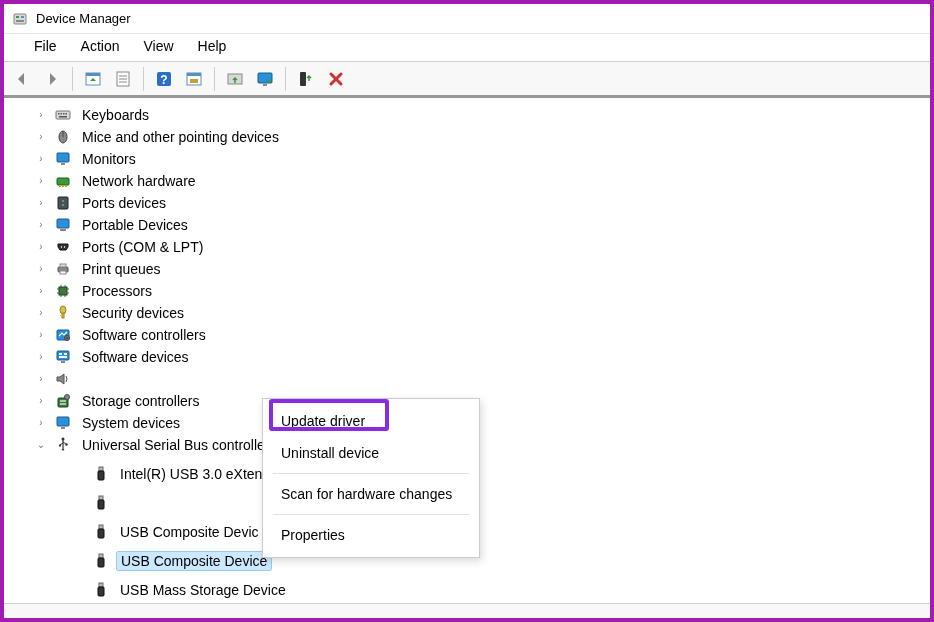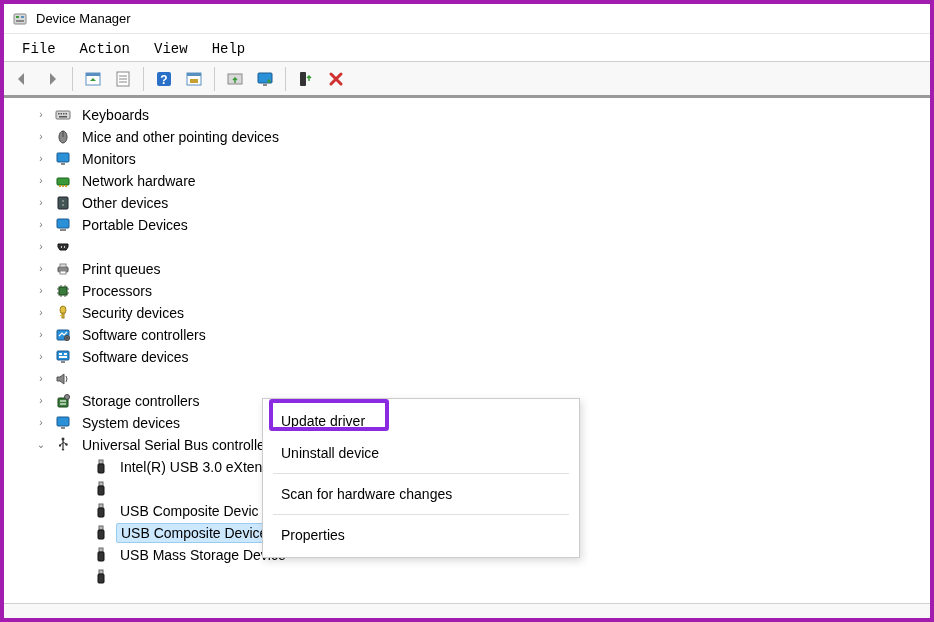--- a/index.html
+++ b/index.html
@@ -26,26 +26,25 @@
     padding: 0 8px;
     gap: 8px;
     background: #fff;
     border-bottom: 1px solid #e8e8e8;
   }
   .titlebar .app-icon svg { width: 16px; height: 16px; display:block; }
   .titlebar .title { font-size: 13px; }
   .menubar {
     height: 28px;
     display: flex;
-    align-items: flex-end;
-    padding: 0 8px;
+    align-items: flex-start;
+    padding: 0 20px;
     gap: 4px;
     background: #fff;
     border-bottom: 1px solid #d0d0d0;
-    font-family: Liberation Mono, monospace;
   }
   .menubar .menu-item {
     padding: 4px 10px;
     font-size: 14px;
     cursor: default;
   }
   .toolbar {
     height: 36px;
     display: flex;
     align-items: center;
@@ -77,21 +76,21 @@
     position: relative;
   }
   .tree-row {
     display: flex;
     align-items: center;
     height: 22px;
     gap: 4px;
     position: relative;
   }
   .tree-row.level0 { padding-left: 10px; }
-  .tree-row.level1 { padding-left: 48px; }
+  .tree-row.level1 { padding-left: 48px; margin-top: 7px; }
   .expander {
     width: 14px;
     height: 14px;
     display: flex;
     align-items: center;
     justify-content: center;
     color: #777;
     font-size: 10px;
     line-height: 1;
     cursor: default;
@@ -111,21 +110,21 @@
   }
   .node-label.selected {
     background: #cce8ff;
     border: 1px solid #99ccee;
     border-radius: 2px;
   }
   .context-menu {
     position: absolute;
     left: 258px;
     top: 300px;
-    width: 318px;
+    width: 218px;
     background: #fff;
     border: 1px solid #ccc;
     box-shadow: 2px 3px 8px rgba(0,0,0,0.15);
     padding: 6px 0;
   }
   .context-menu .cm-item {
     padding: 8px 18px;
     font-size: 14px;
     cursor: default;
   }
@@ -418,38 +417,39 @@
         </span>
         <span class="node-label">Network hardware</span>
       </div>
       <div class="tree-row level0">
         <span class="expander">›</span>
         <span class="node-icon">
           <svg>
             <use href="#ic-other"></use>
           </svg>
         </span>
-        <span class="node-label">Other devices</span>
+        <span class="node-label">Ports devices</span>
       </div>
       <div class="tree-row level0">
         <span class="expander">›</span>
         <span class="node-icon">
           <svg>
             <use href="#ic-portable"></use>
           </svg>
         </span>
         <span class="node-label">Portable Devices</span>
       </div>
       <div class="tree-row level0">
         <span class="expander">›</span>
         <span class="node-icon">
           <svg>
             <use href="#ic-port"></use>
           </svg>
         </span>
+        <span class="node-label">Ports (COM &amp; LPT)</span>
       </div>
       <div class="tree-row level0">
         <span class="expander">›</span>
         <span class="node-icon">
           <svg>
             <use href="#ic-printer"></use>
           </svg>
         </span>
         <span class="node-label">Print queues</span>
       </div>

